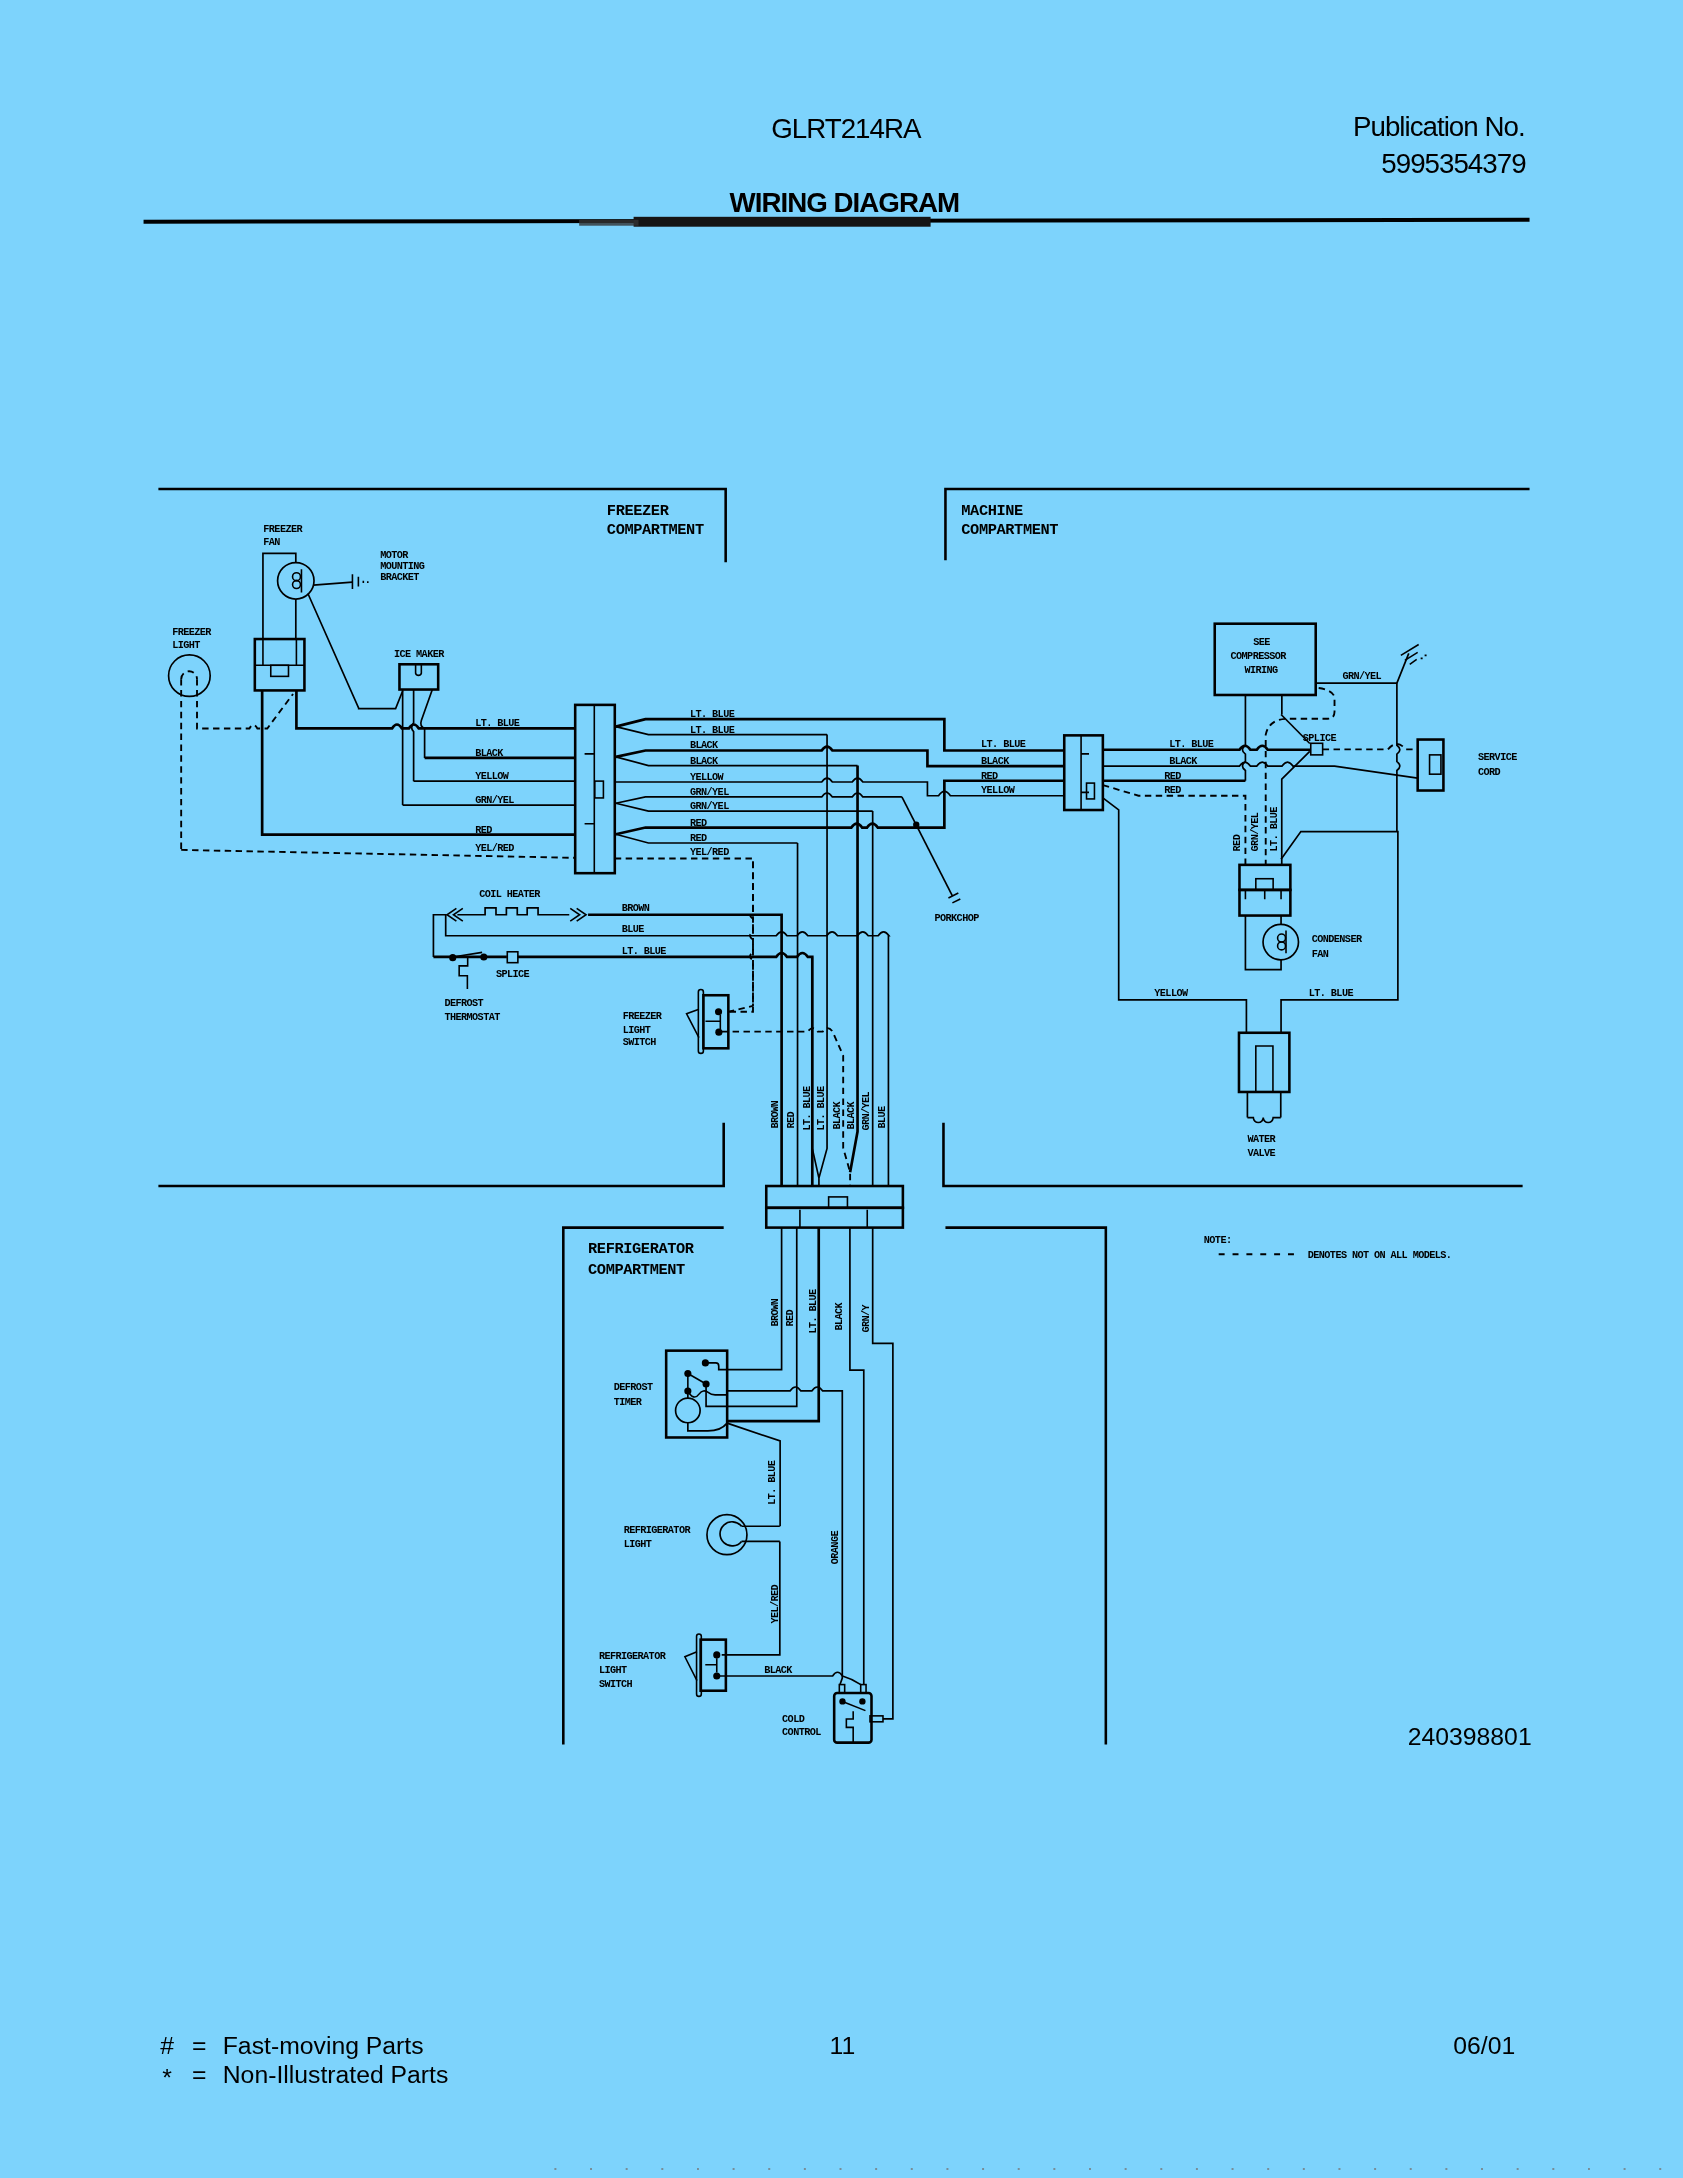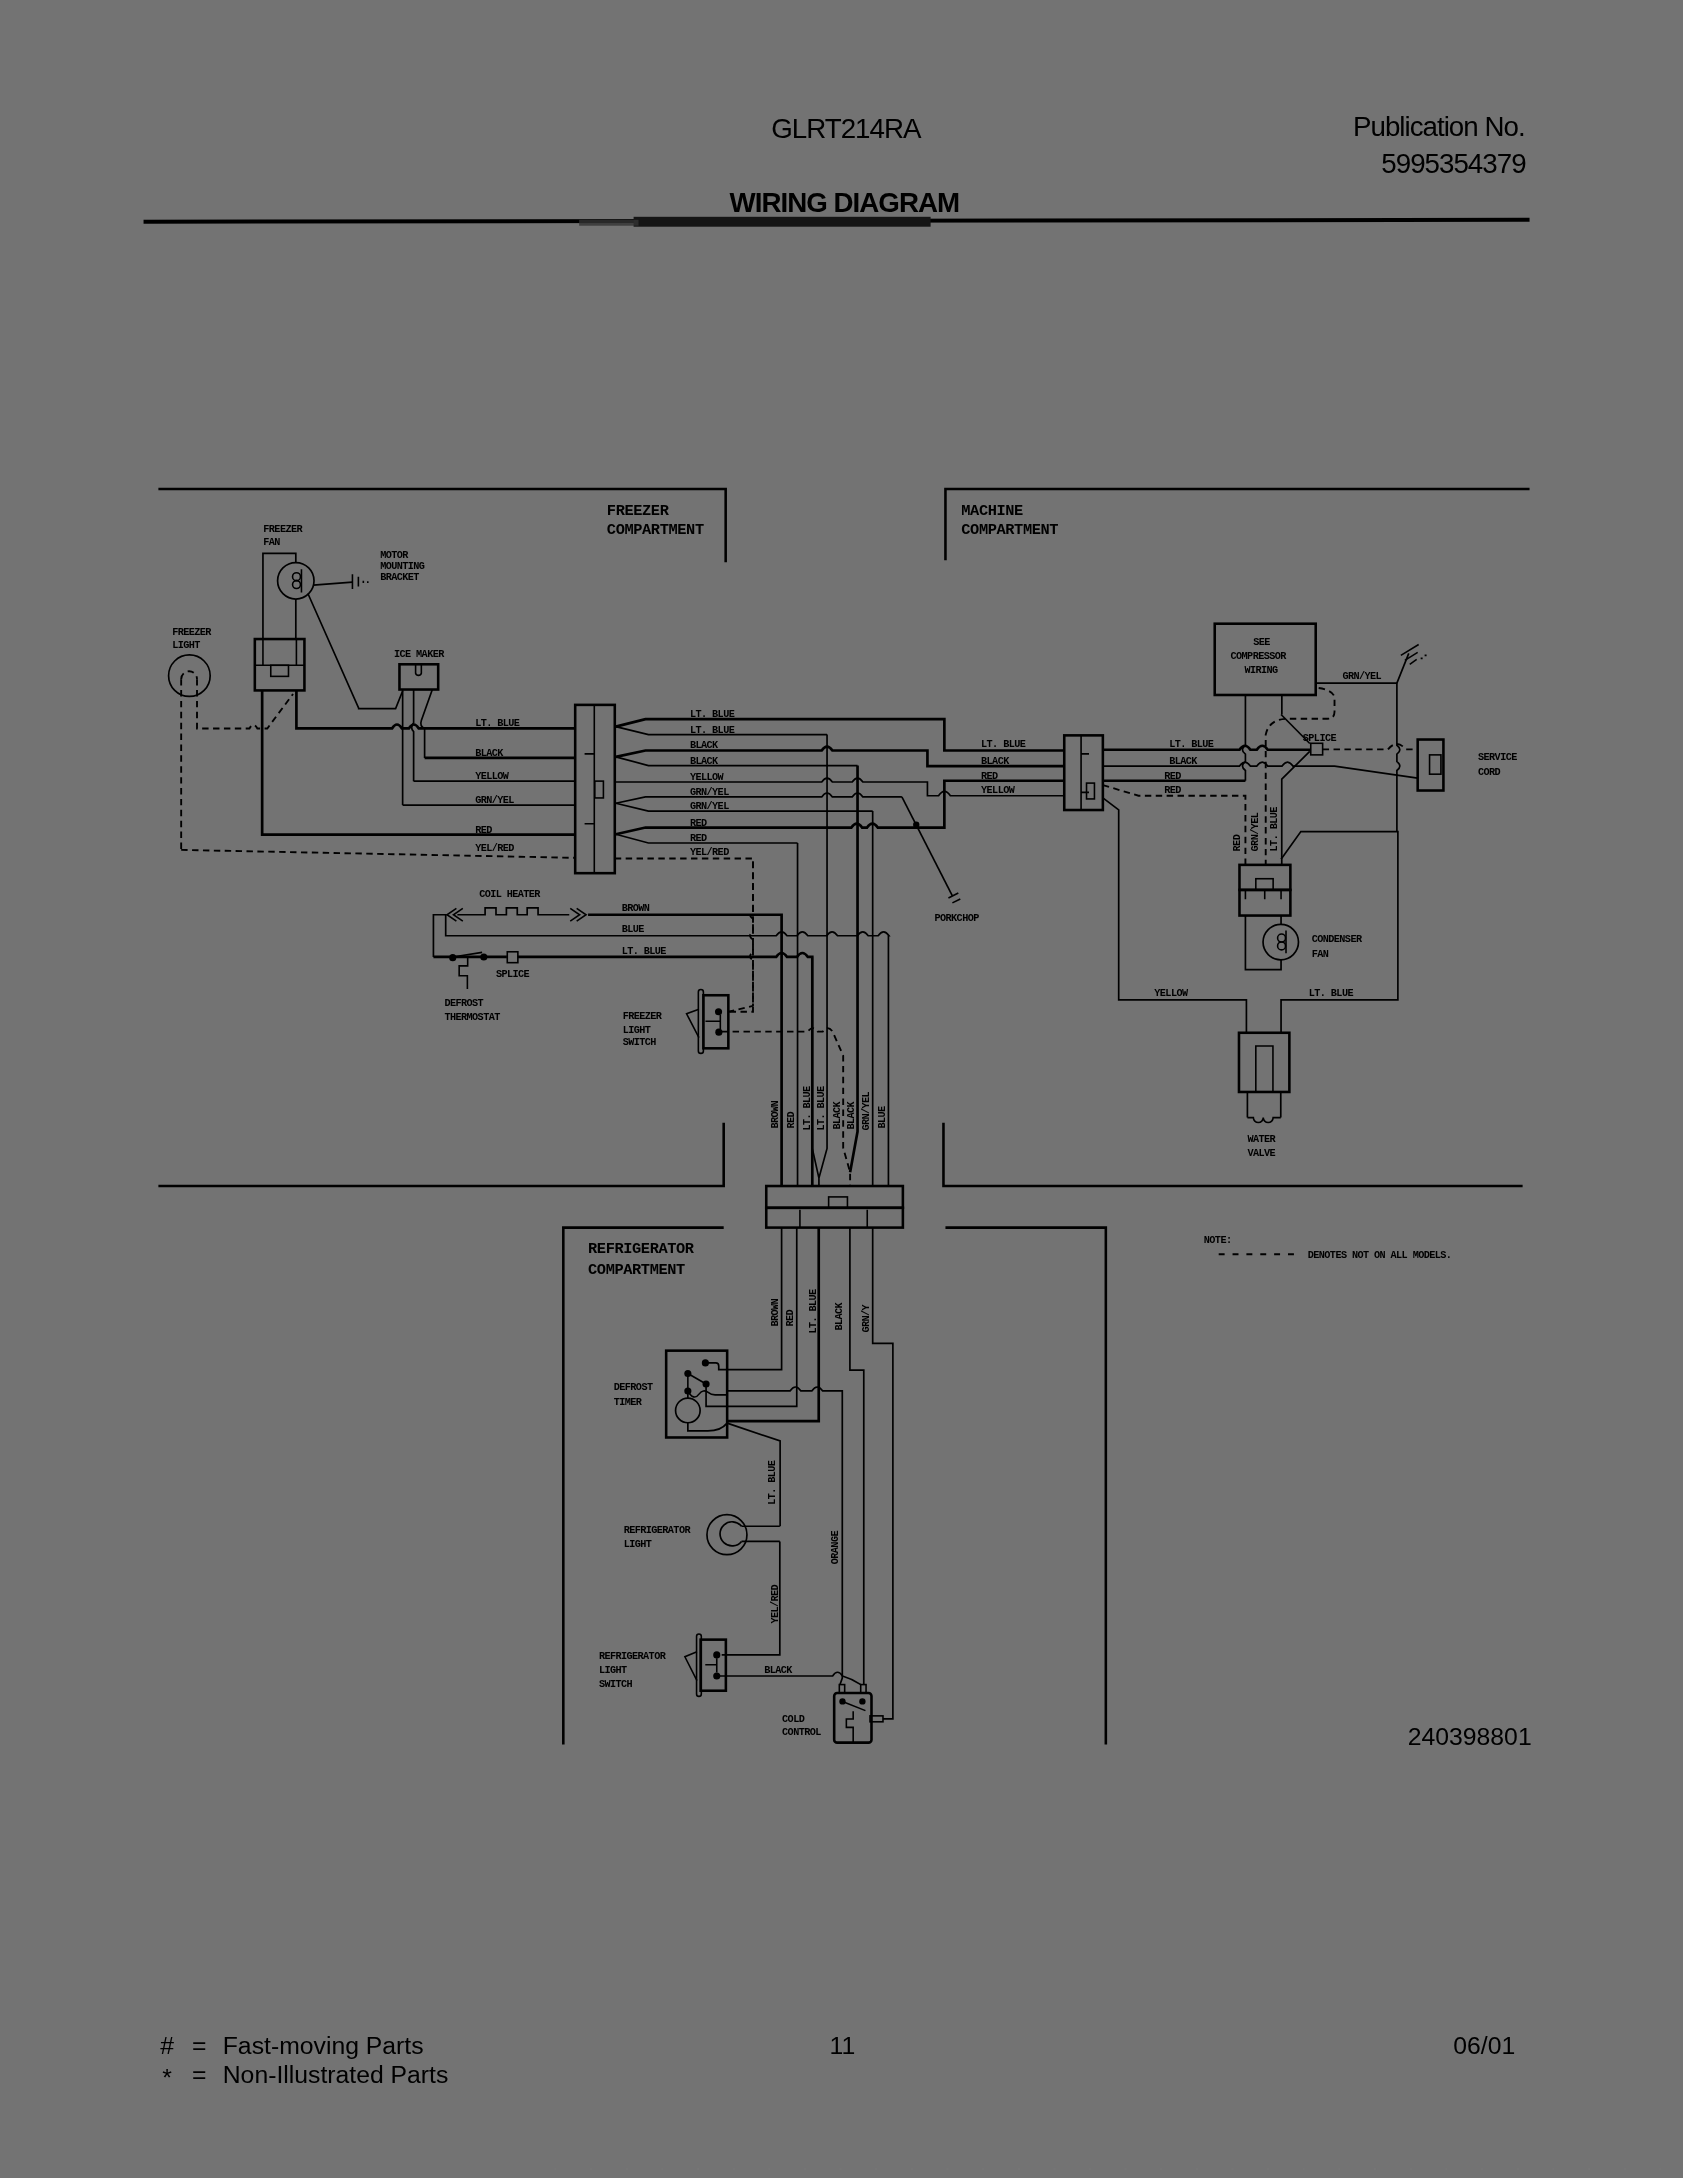--- a/index.html
+++ b/index.html
@@ -1,16 +1,16 @@
 <!DOCTYPE html>
 <html><head>
 <meta charset="utf-8">
 <style>
 html,body{margin:0;padding:0;background:#fff;}
-#page{width:1683px;height:2178px;position:relative;background:#737373;}
+#page{width:1683px;height:2178px;position:relative;background:#7dd3fc;}
 svg{position:absolute;top:0;left:0;}
 text{fill:#000;}
 .h1{font-family:"Liberation Sans",sans-serif;font-size:28px;letter-spacing:-1px;}
 .h1b{font-family:"Liberation Sans",sans-serif;font-size:28px;font-weight:bold;letter-spacing:-1px;}
 .ft{font-family:"Liberation Sans",sans-serif;font-size:25px;}
 .lb{font-family:"Liberation Mono",monospace;font-size:10.3px;font-weight:bold;letter-spacing:-0.6px;}
 .lc{font-family:"Liberation Mono",monospace;font-size:15.5px;font-weight:bold;letter-spacing:-0.4px;}
 .w{stroke:#000;fill:none;stroke-width:1.7;}
 .wh{stroke:#000;fill:none;stroke-width:2.7;}
 .wd{stroke:#000;fill:none;stroke-width:1.9;stroke-dasharray:6.5 4.5;}

